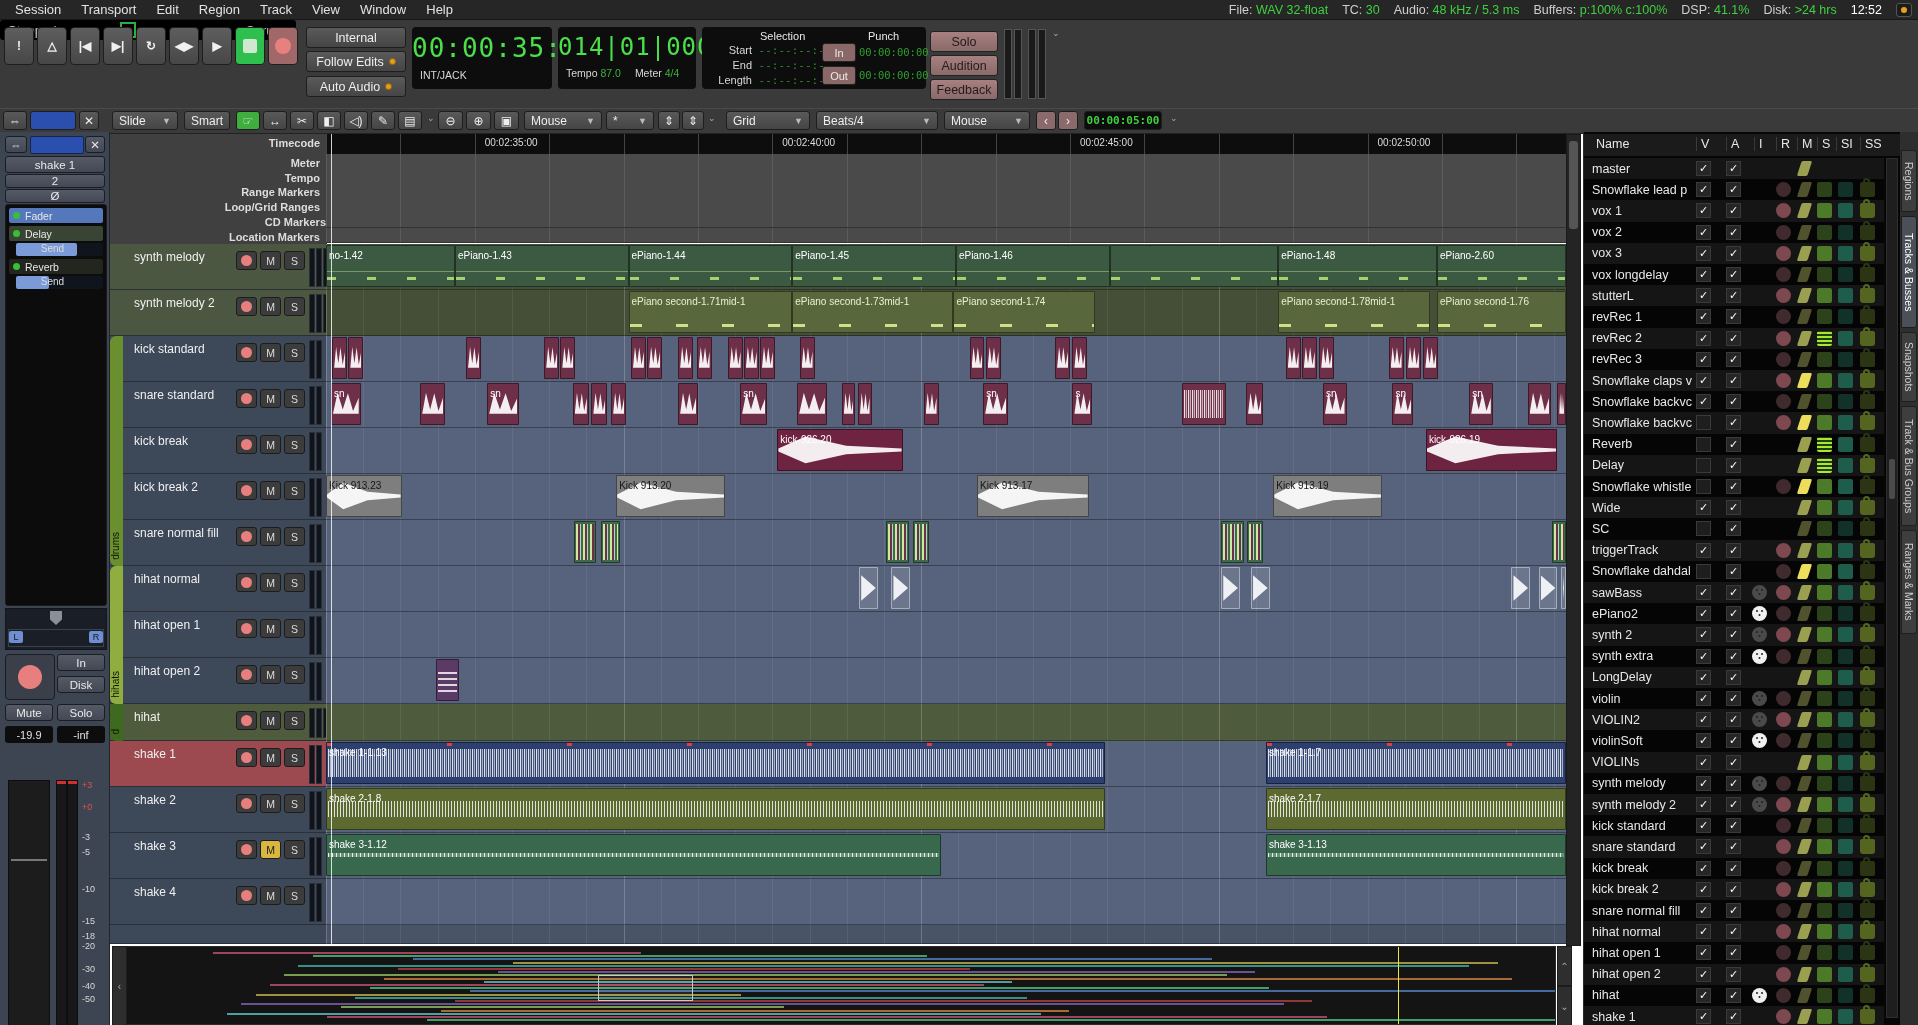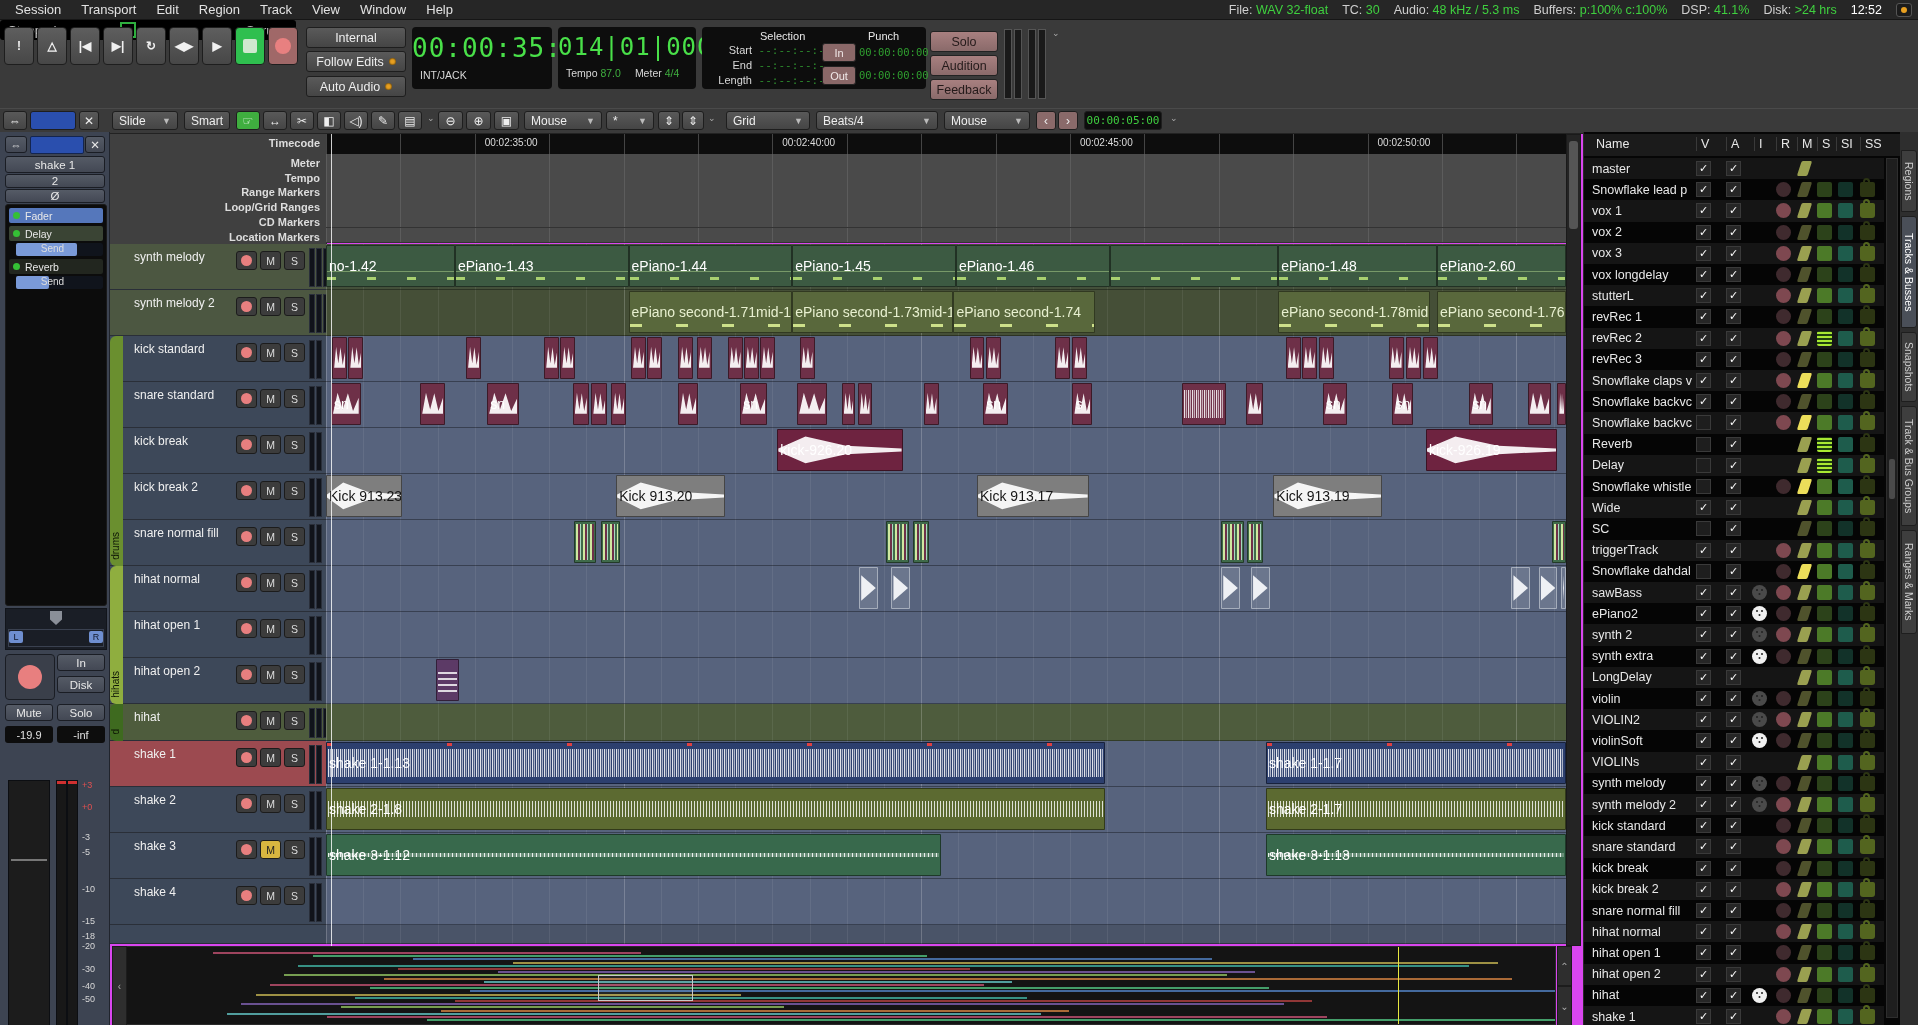--- a/index.html
+++ b/index.html
@@ -1,16 +1,16 @@
 <!DOCTYPE html>
 <html><head>
 <meta charset="utf-8">
 <style>
   html,body{margin:0;padding:0;background:#111;}
-  #app{position:relative;width:1918px;height:1025px;background:#d946ef;overflow:hidden;
+  #app{position:relative;width:1918px;height:1025px;background:#ffffff;overflow:hidden;
        font-family:"Liberation Sans",sans-serif;color:#e6e6e6;font-size:13px;}
   .abs{position:absolute;}
   .mono{font-family:"DejaVu Sans Mono",monospace;}
   
   #menubar{left:0;top:0;width:1918px;height:20px;background:#262626;border-bottom:1px solid #161616;
            display:flex;align-items:center;gap:2px;padding-left:6px;box-sizing:border-box;}
   .menu-item{padding:1px 9px;color:#e2e2e2;cursor:default;}
   #menu-status{position:absolute;right:6px;top:0;height:20px;display:flex;align-items:center;gap:14px;font-size:12.5px;}
   .stat .lab{color:#cfcfcf;}
   .stat .val{color:#3fd03f;}
@@ -49,21 +49,21 @@
            border-radius:3px;color:#241a1a;display:flex;align-items:center;justify-content:center;font-size:12.5px;}
   .tmeter{position:absolute;top:9px;width:8px;height:70px;background:#1a1a1a;border:1px solid #555;box-sizing:border-box;}
   
   #toolbar{left:0;top:108px;width:1918px;height:24px;background:#3a3a3a;border-top:1px solid #4a4a4a;border-bottom:1px solid #222;}
   .tool{position:absolute;top:2px;height:19px;background:linear-gradient(#595959,#454545);border:1px solid #1e1e1e;border-radius:3px;
         color:#eee;display:flex;align-items:center;justify-content:center;font-size:12px;box-sizing:border-box;}
   .tool.dd{justify-content:space-between;padding:0 6px;}
   .tool.dd .arr{color:#bbb;font-size:9px;margin-left:6px;}
   .tool.active{background:#3fae3f;color:#fff;}
   .tool.blue{background:#2a4fae;}
-  .tool.clock{background:#0d0d0d;color:#3fcf3f;font-family:"DejaVu Sans Mono",monospace;font-size:11px;border-radius:3px;}
+  .tool.clock{background:#0d0d0d;color:#3fcf3f;font-family:"DejaVu Sans Mono",monospace;font-size:11px;border-radius:3px;font-weight:bold;}
   .chev{position:absolute;color:#aaa;font-size:9px;top:4px;}
   
   #mixer{left:0;top:132px;width:110px;height:893px;background:#3d4452;border-right:1px solid #20242c;box-sizing:border-box;}
   .mbtn{position:absolute;left:5px;width:100px;height:17px;background:linear-gradient(#555b66,#434854);border:1px solid #1a1d24;
         border-radius:3px;color:#e8e8e8;display:flex;align-items:center;justify-content:center;font-size:11.5px;box-sizing:border-box;}
   #procbox{position:absolute;left:5px;top:72px;width:100px;height:400px;background:#0c0c0c;border:1px solid #1a1a1a;border-radius:3px;}
   .proc{position:relative;margin:3px 3px 2px 3px;height:15px;border-radius:2px;display:flex;align-items:center;font-size:10.5px;color:#e8e8e8;padding-left:4px;}
   .proc .led{width:7px;height:7px;border-radius:50%;background:#35c035;margin-right:5px;}
   .proc.fader{background:#5577bb;}
   .proc.delay{background:#3a4434;}
@@ -102,21 +102,21 @@
   .hbtn.recb i{width:11px;height:11px;border-radius:50%;background:#e87f7f;display:block;}
   .hbtn.mon{background:#d8b640;color:#222;}
   .hmeter{position:absolute;width:4px;background:#10131a;border:1px solid #2a2f3a;}
   .gtab{position:absolute;left:110px;width:13px;border-radius:6px 0 0 6px;}
   .gtab span{position:absolute;left:0px;bottom:6px;writing-mode:vertical-rl;transform:rotate(180deg);font-size:10px;color:#0e1606;}
   
   .tcontent{position:absolute;left:326px;width:1240px;box-sizing:border-box;border-bottom:1px solid rgba(0,0,0,.35);
      background-image:repeating-linear-gradient(90deg,rgba(255,255,255,.07) 0 1px,transparent 1px 37.2px),
                       repeating-linear-gradient(90deg,rgba(255,255,255,.14) 0 1px,transparent 1px 297.6px);}
   .region{position:absolute;top:1px;bottom:2px;box-sizing:border-box;border:1px solid rgba(0,0,0,.45);border-radius:1px;overflow:hidden;}
-  .rlab{position:absolute;left:2px;top:12px;font-size:14px;color:#fff;white-space:nowrap;z-index:3;}
+  .rlab{position:absolute;left:2px;top:4px;font-size:10px;color:#fff;white-space:nowrap;z-index:3;}
   .r-mgreen{background:#3c5a42;}
   .r-mgreen .notes{position:absolute;left:0;right:0;bottom:6px;height:3px;
      background:repeating-linear-gradient(90deg,#a8d070 0 9px,transparent 9px 40px);}
   .r-mgreen .nline{position:absolute;left:0;right:0;bottom:14px;height:1px;background:rgba(190,230,150,.45);}
   .r-molive{background:#59683c;}
   .r-molive .notes{position:absolute;left:0;right:0;bottom:5px;height:3px;
      background:repeating-linear-gradient(90deg,#cde08a 0 12px,transparent 12px 46px);}
   .r-molive .rlab{color:#e8f0d0;}
   .r-kick,.r-snare{background:#6e3048;}
   .wf-spike{position:absolute;left:1px;right:1px;top:15%;height:70%;background:rgba(255,255,255,.92);
@@ -460,21 +460,21 @@
       </div>
 
   </div>
 
   <div id="ruler-labels" class="abs">
       <div class="rlabel abs" style="top: 3px; right: 6px;">Timecode</div>
       <div class="rlabel abs" style="top: 23px; right: 6px;">Meter</div>
       <div class="rlabel abs" style="top: 37.7px; right: 6px;">Tempo</div>
       <div class="rlabel abs" style="top: 52.4px; right: 6px;">Range Markers</div>
       <div class="rlabel abs" style="top: 67.1px; right: 6px;">Loop/Grid Ranges</div>
-      <div class="rlabel abs" style="top: 81.8px; right: 6px;">CD Markers</div>
+      <div class="rlabel abs" style="top: 81.8px; right: 0;">CD Markers</div>
       <div class="rlabel abs" style="top: 96.5px; right: 6px;">Location Markers</div>
     </div>
   <div id="timecode-row" class="abs">
       <span class="tc" style="left: 12.8%;">00:02:35:00</span>
       <span class="tc" style="left: 36.8%;">00:02:40:00</span>
       <span class="tc" style="left: 60.8%;">00:02:45:00</span>
       <span class="tc" style="left: 84.8%;">00:02:50:00</span>
     </div>
   <div id="ruler-rows">
       <div class="rrow abs" style="top: 154px; height: 14.7px;"></div>

